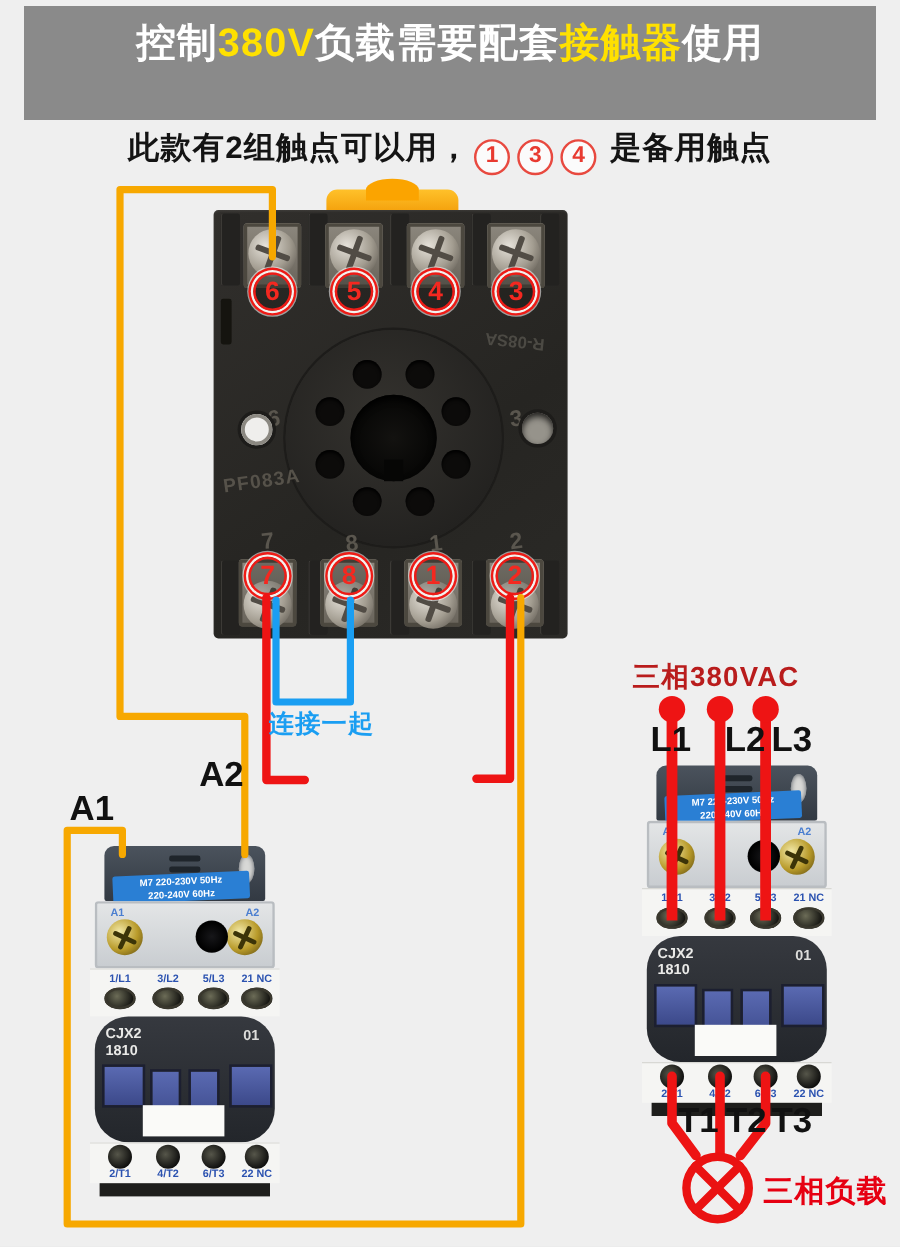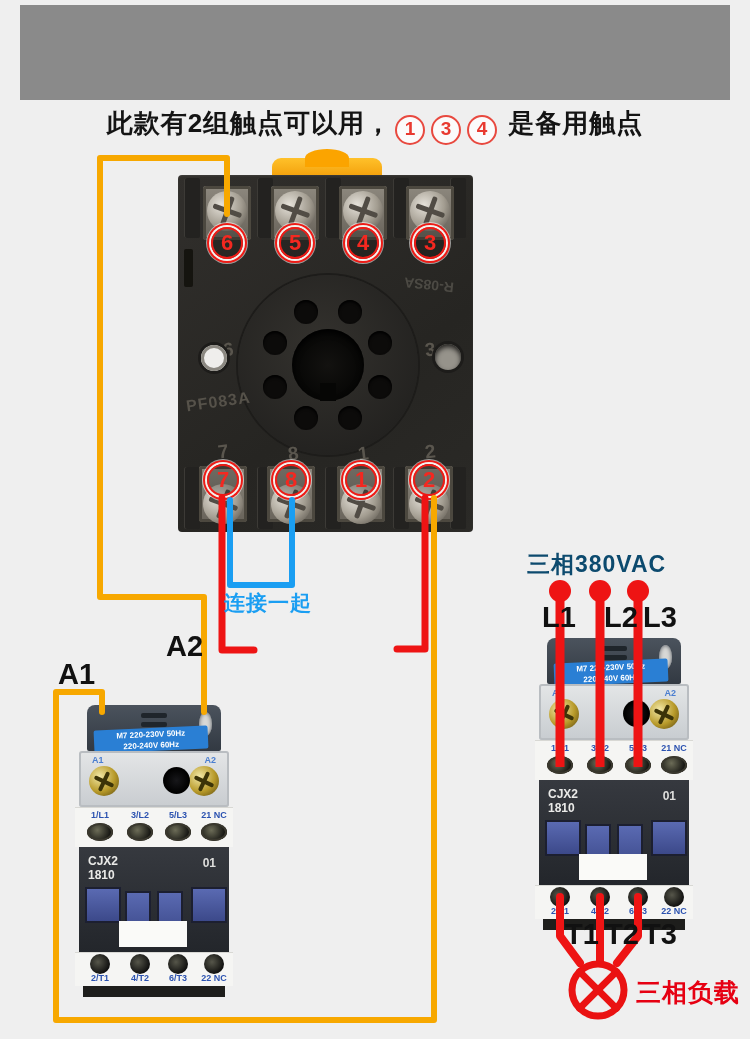--- a/index.html
+++ b/index.html
@@ -85,50 +85,51 @@
   .ct-lband{top:102px;height:40px;} .ct-tband{top:247px;height:34px;}
   .ct-lt,.ct-tt{position:absolute;width:40px;text-align:center;font-size:9px;font-weight:bold;
            color:#2b52b0;}
   .ct-lt{top:3px;} .ct-tt{top:21px;}
   .ct-oval{position:absolute;top:16px;width:26px;height:18px;border-radius:50%;
            background:radial-gradient(circle at 40% 40%,#6c6c57,#131310 72%);
            box-shadow:inset 0 0 0 2px #3a382e;}
   .ct-round{position:absolute;top:2px;width:20px;height:20px;border-radius:50%;
            background:radial-gradient(circle at 40% 40%,#56564a,#0f0f0e 72%);}
   .ct-body{position:absolute;left:4px;top:142px;width:150px;height:105px;
-           background:linear-gradient(#36393f,#23262b);}
+           background:linear-gradient(#36393f,#23262b);border-radius:28px;}
   .ct-model{position:absolute;left:9px;top:7px;color:#eaeae8;font-size:12px;font-weight:bold;
            line-height:14px;}
   .ct-aux{position:absolute;right:13px;top:9px;color:#dededc;font-size:12px;font-weight:bold;}
   .ct-win{position:absolute;background:linear-gradient(#5a6ab2,#3c498a);border:2px solid #1c1f30;}
   .ct-wpatch{position:absolute;left:40px;top:74px;width:68px;height:26px;background:#fafaf8;}
   .ct-base{position:absolute;left:8px;top:281px;width:142px;height:11px;background:#1e1e1c;}
 
   
   .wires{position:absolute;left:0;top:0;z-index:3;pointer-events:none;}
 
   
   .flabel{position:absolute;z-index:4;font-weight:bold;}
   .a1l{left:58px;top:658px;font-size:29px;color:#111;}
   .a2l{left:166px;top:630px;font-size:29px;color:#111;}
   .connl{left:224px;top:589px;font-size:21px;color:#1a9ef2;letter-spacing:1px;}
   .powerbox{position:absolute;left:252px;top:632px;width:146px;height:38px;background:#f11212;
             color:#fff;font-size:28px;font-weight:bold;text-align:center;line-height:38px;
             letter-spacing:2px;z-index:4;}
-  .supplyl{left:527px;top:549px;font-size:23px;color:#0c4a6e;letter-spacing:1px;}
+  .supplyl{left:527px;top:549px;font-size:23px;color:#b91c1c;letter-spacing:1px;}
   .loadl{left:636px;top:976px;font-size:25px;color:#e60012;letter-spacing:1px;}
   .phasel{font-size:29px;color:#111;top:601px;}
   .terml{font-size:29px;color:#111;top:918px;}
 </style>
 </head>
 <body>
 
 <div class="page">
 
   <div class="banner">
+    <div class="l1"><span>控制</span><span class="hl">380V</span><span>负载需要配套</span><span class="hl">接触器</span><span>使用</span></div>
   </div>
 
   <div class="subtitle"><span>此款有2组触点可以用，</span><span class="numbadge">1</span><span class="numbadge">3</span><span class="numbadge">4</span><span> 是备用触点</span></div>
 
   <div class="clip"></div>
 
   <div class="socket">
     <div class="post" style="left:6px;top:3px;height:60px;"></div>
     <div class="post" style="left:79px;top:3px;height:60px;"></div>
     <div class="post" style="left:147px;top:3px;height:60px;"></div>

